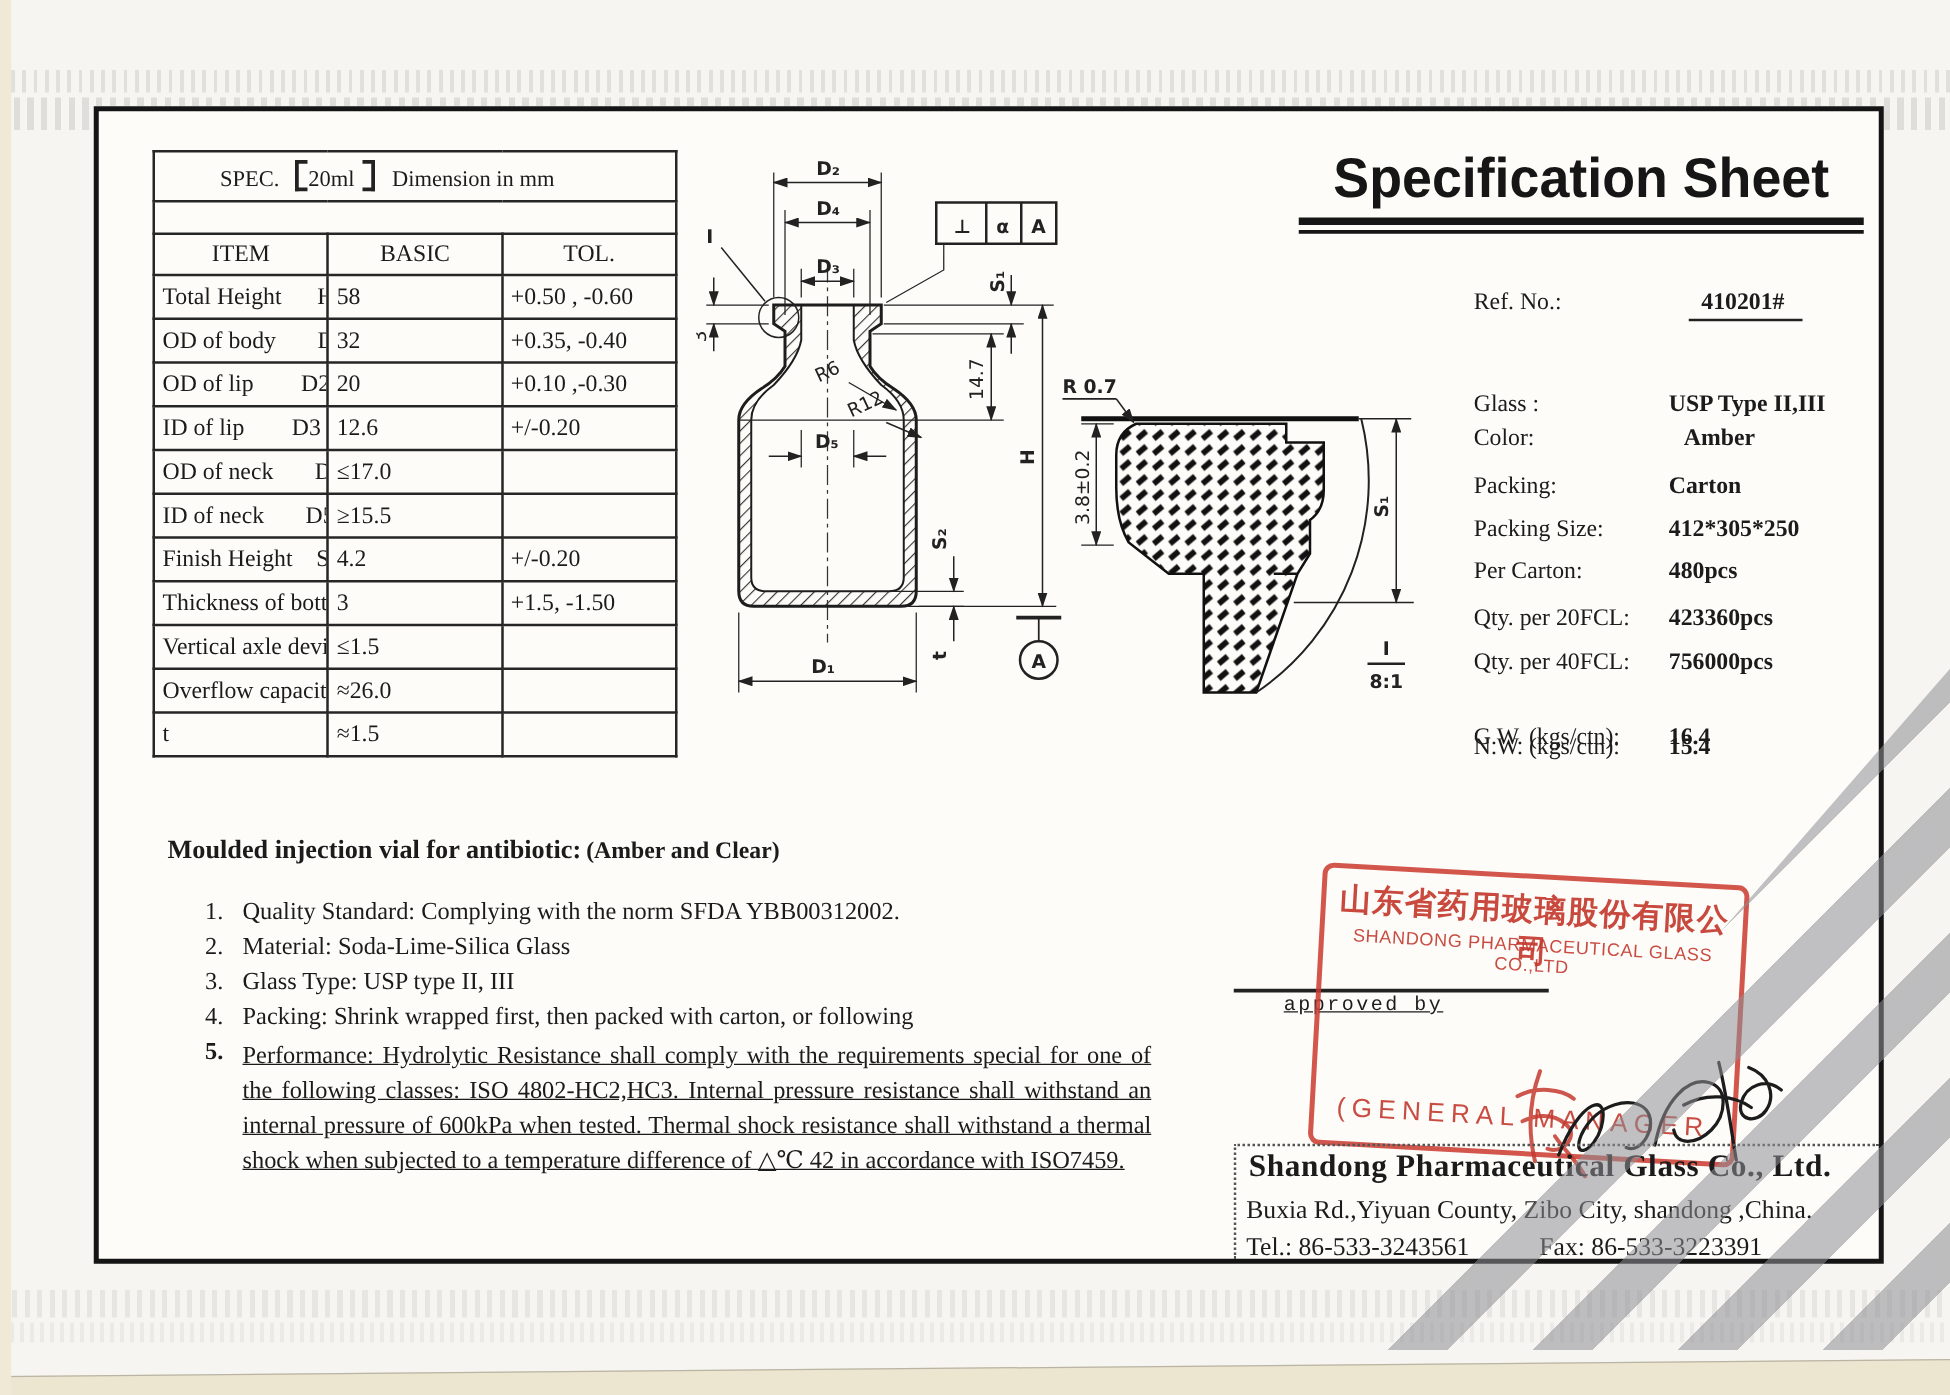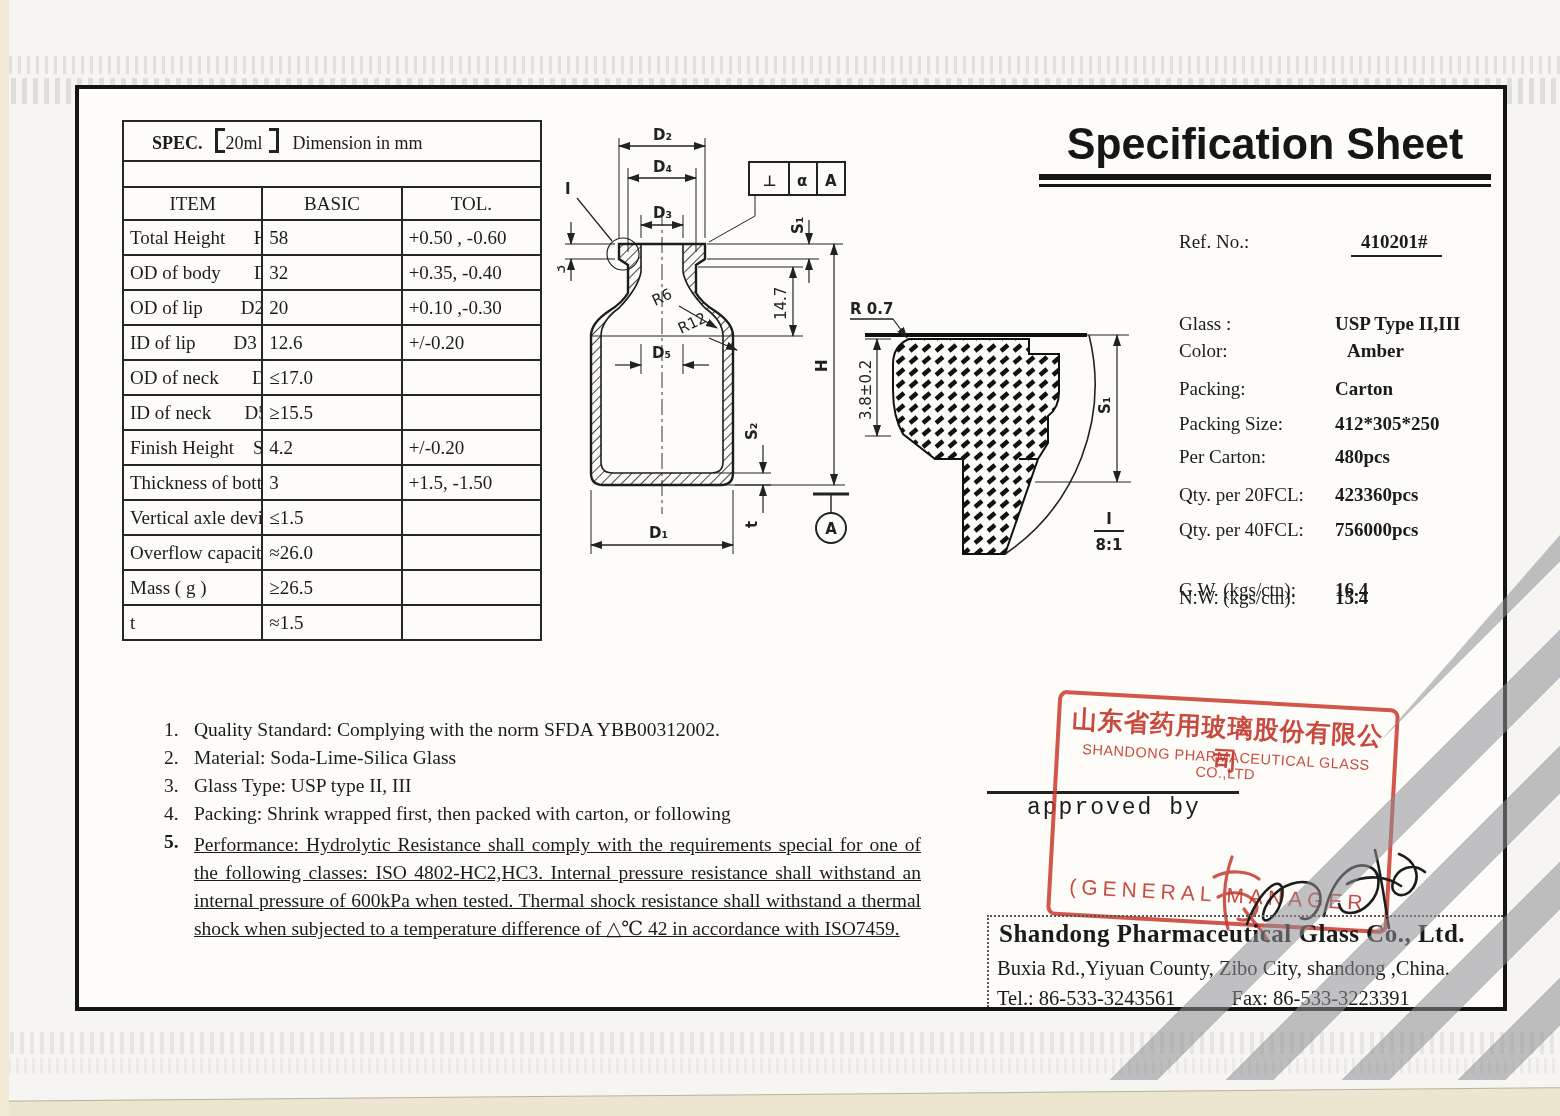--- a/index.html
+++ b/index.html
@@ -28,42 +28,42 @@
   td.trow{height:33px;white-space:pre;}
   td.c-item{width:222px;}
   td.c-basic{width:72px;}
   td.c-tol{width:126px;padding-left:8px;}
   tr.title-row td{height:38px;font-size:18px;}
   tr.empty-row td{height:24px;}
   tr.head-row td{height:31px;text-align:center;padding-left:0;}
   .lb,.rb{display:inline-block;width:7px;height:19px;vertical-align:-4px;}
   .lb{border:3px solid #222;border-right:none;margin:0 1px 0 12px;}
   .rb{border:3px solid #222;border-left:none;margin:0 14px 0 6px;}
-  .spec-label{font-weight:bold;margin-left:22px;}
+  .spec-label{font-weight:normal;margin-left:46px;}
   
   .sheet-title{position:absolute;left:960px;top:30px;width:452px;text-align:center;
     font-family:"Liberation Sans","DejaVu Sans",sans-serif;font-weight:bold;font-size:43px;
     letter-spacing:0px;color:#161616;transform:scaleY(1.04);}
   .tline1{position:absolute;left:960px;top:85px;width:452px;height:6px;background:#161616;}
   .tline2{position:absolute;left:960px;top:95px;width:452px;height:3px;background:#161616;}
   .sfield{position:absolute;left:1100px;font-size:19px;white-space:nowrap;}
   .sfield .lab{display:inline-block;width:156px;}
   .sfield .val{display:inline-block;font-weight:bold;}
   .sfield.ref .val{margin-left:16px;border-bottom:2px solid #222;padding:0 14px 2px 10px;}
   
   .note-h{position:absolute;left:55px;top:578px;font-size:21px;font-weight:bold;}
   .note-h .suffix{font-size:19px;margin-left:4px;}
   .nitem{position:absolute;font-size:19.5px;}
   .nitem .num{position:absolute;left:85px;}
   .nitem .txt{position:absolute;left:115px;white-space:nowrap;}
   .nitem5 .txt{white-space:normal;width:727px;text-align:justify;line-height:28px;text-decoration:underline;}
   
   .appr-line{position:absolute;left:908px;top:702px;width:252px;height:3px;background:#222;}
   .appr-text{position:absolute;left:948px;top:706px;font-family:"Liberation Mono","DejaVu Sans Mono",monospace;
-    font-size:23px;letter-spacing:2px;}
+    font-size:16px;letter-spacing:2px;text-decoration:underline;}
   .stamp{position:absolute;left:973px;top:610px;width:334px;height:218px;border:4px solid rgba(202,56,45,.85);
     border-radius:9px;transform:rotate(3.2deg);color:#c43a2f;}
   .stamp .cn{position:absolute;left:0;top:8px;width:100%;text-align:center;font-size:25px;font-weight:bold;
     letter-spacing:1px;font-family:"DejaVu Sans",sans-serif;opacity:.92;}
   .stamp .en{position:absolute;left:0;top:46px;width:100%;text-align:center;font-size:14.5px;
     letter-spacing:.5px;font-family:"Liberation Sans","DejaVu Sans",sans-serif;opacity:.9;}
   .stamp .mgr{position:absolute;left:0;bottom:14px;width:100%;text-align:center;font-size:21px;
     letter-spacing:5px;font-family:"Liberation Sans","DejaVu Sans",sans-serif;opacity:.9;}
   .sig-red{position:absolute;left:1125px;top:760px;pointer-events:none;}
   .sig-black{position:absolute;left:1150px;top:735px;pointer-events:none;}
@@ -151,25 +151,20 @@
             <td class="trow c-tol">+1.5, -1.50</td>
           </tr>
       <tr>
             <td class="trow c-item">Vertical axle deviation a</td>
             <td class="trow c-basic">≤1.5</td>
             <td class="trow c-tol"></td>
           </tr>
       <tr>
             <td class="trow c-item">Overflow capacity (ml)</td>
             <td class="trow c-basic">≈26.0</td>
-            <td class="trow c-tol"></td>
-          </tr>
-      <tr>
-            <td class="trow c-item">Mass ( g )</td>
-            <td class="trow c-basic">≥26.5</td>
             <td class="trow c-tol"></td>
           </tr>
       <tr>
             <td class="trow c-item">t</td>
             <td class="trow c-basic">≈1.5</td>
             <td class="trow c-tol"></td>
           </tr>
     </tbody>
       </table>
 
@@ -310,20 +305,21 @@
     <div class="sfield" style="top:224px"><span class="lab">Glass :</span><span class="val">USP Type II,III</span></div>
     <div class="sfield" style="top:251px"><span class="lab">Color:</span><span class="val" style="margin-left:12px">Amber</span></div>
     <div class="sfield" style="top:289px"><span class="lab">Packing:</span><span class="val">Carton</span></div>
     <div class="sfield" style="top:324px"><span class="lab">Packing Size:</span><span class="val">412*305*250</span></div>
     <div class="sfield" style="top:357px"><span class="lab">Per Carton:</span><span class="val">480pcs</span></div>
     <div class="sfield" style="top:395px"><span class="lab">Qty. per 20FCL:</span><span class="val">423360pcs</span></div>
     <div class="sfield" style="top:430px"><span class="lab">Qty. per 40FCL:</span><span class="val">756000pcs</span></div>
     <div class="sfield" style="top:490px"><span class="lab">G.W. (kgs/ctn):</span><span class="val">16.4</span></div>
     <div class="sfield" style="top:498px"><span class="lab">N.W. (kgs/ctn):</span><span class="val">15.4</span></div>
 
+    <div class="note-h"><span>Moulded injection vial for antibiotic:</span><span class="suffix">(Amber and Clear)</span></div>
     <div class="nitem" style="top:630px">
         <span class="num">1.</span>
         <span class="txt">Quality Standard: Complying with the norm SFDA YBB00312002.</span>
       </div>
     <div class="nitem" style="top:658px">
         <span class="num">2.</span>
         <span class="txt">Material: Soda-Lime-Silica Glass</span>
       </div>
     <div class="nitem" style="top:686px">
         <span class="num">3.</span>

